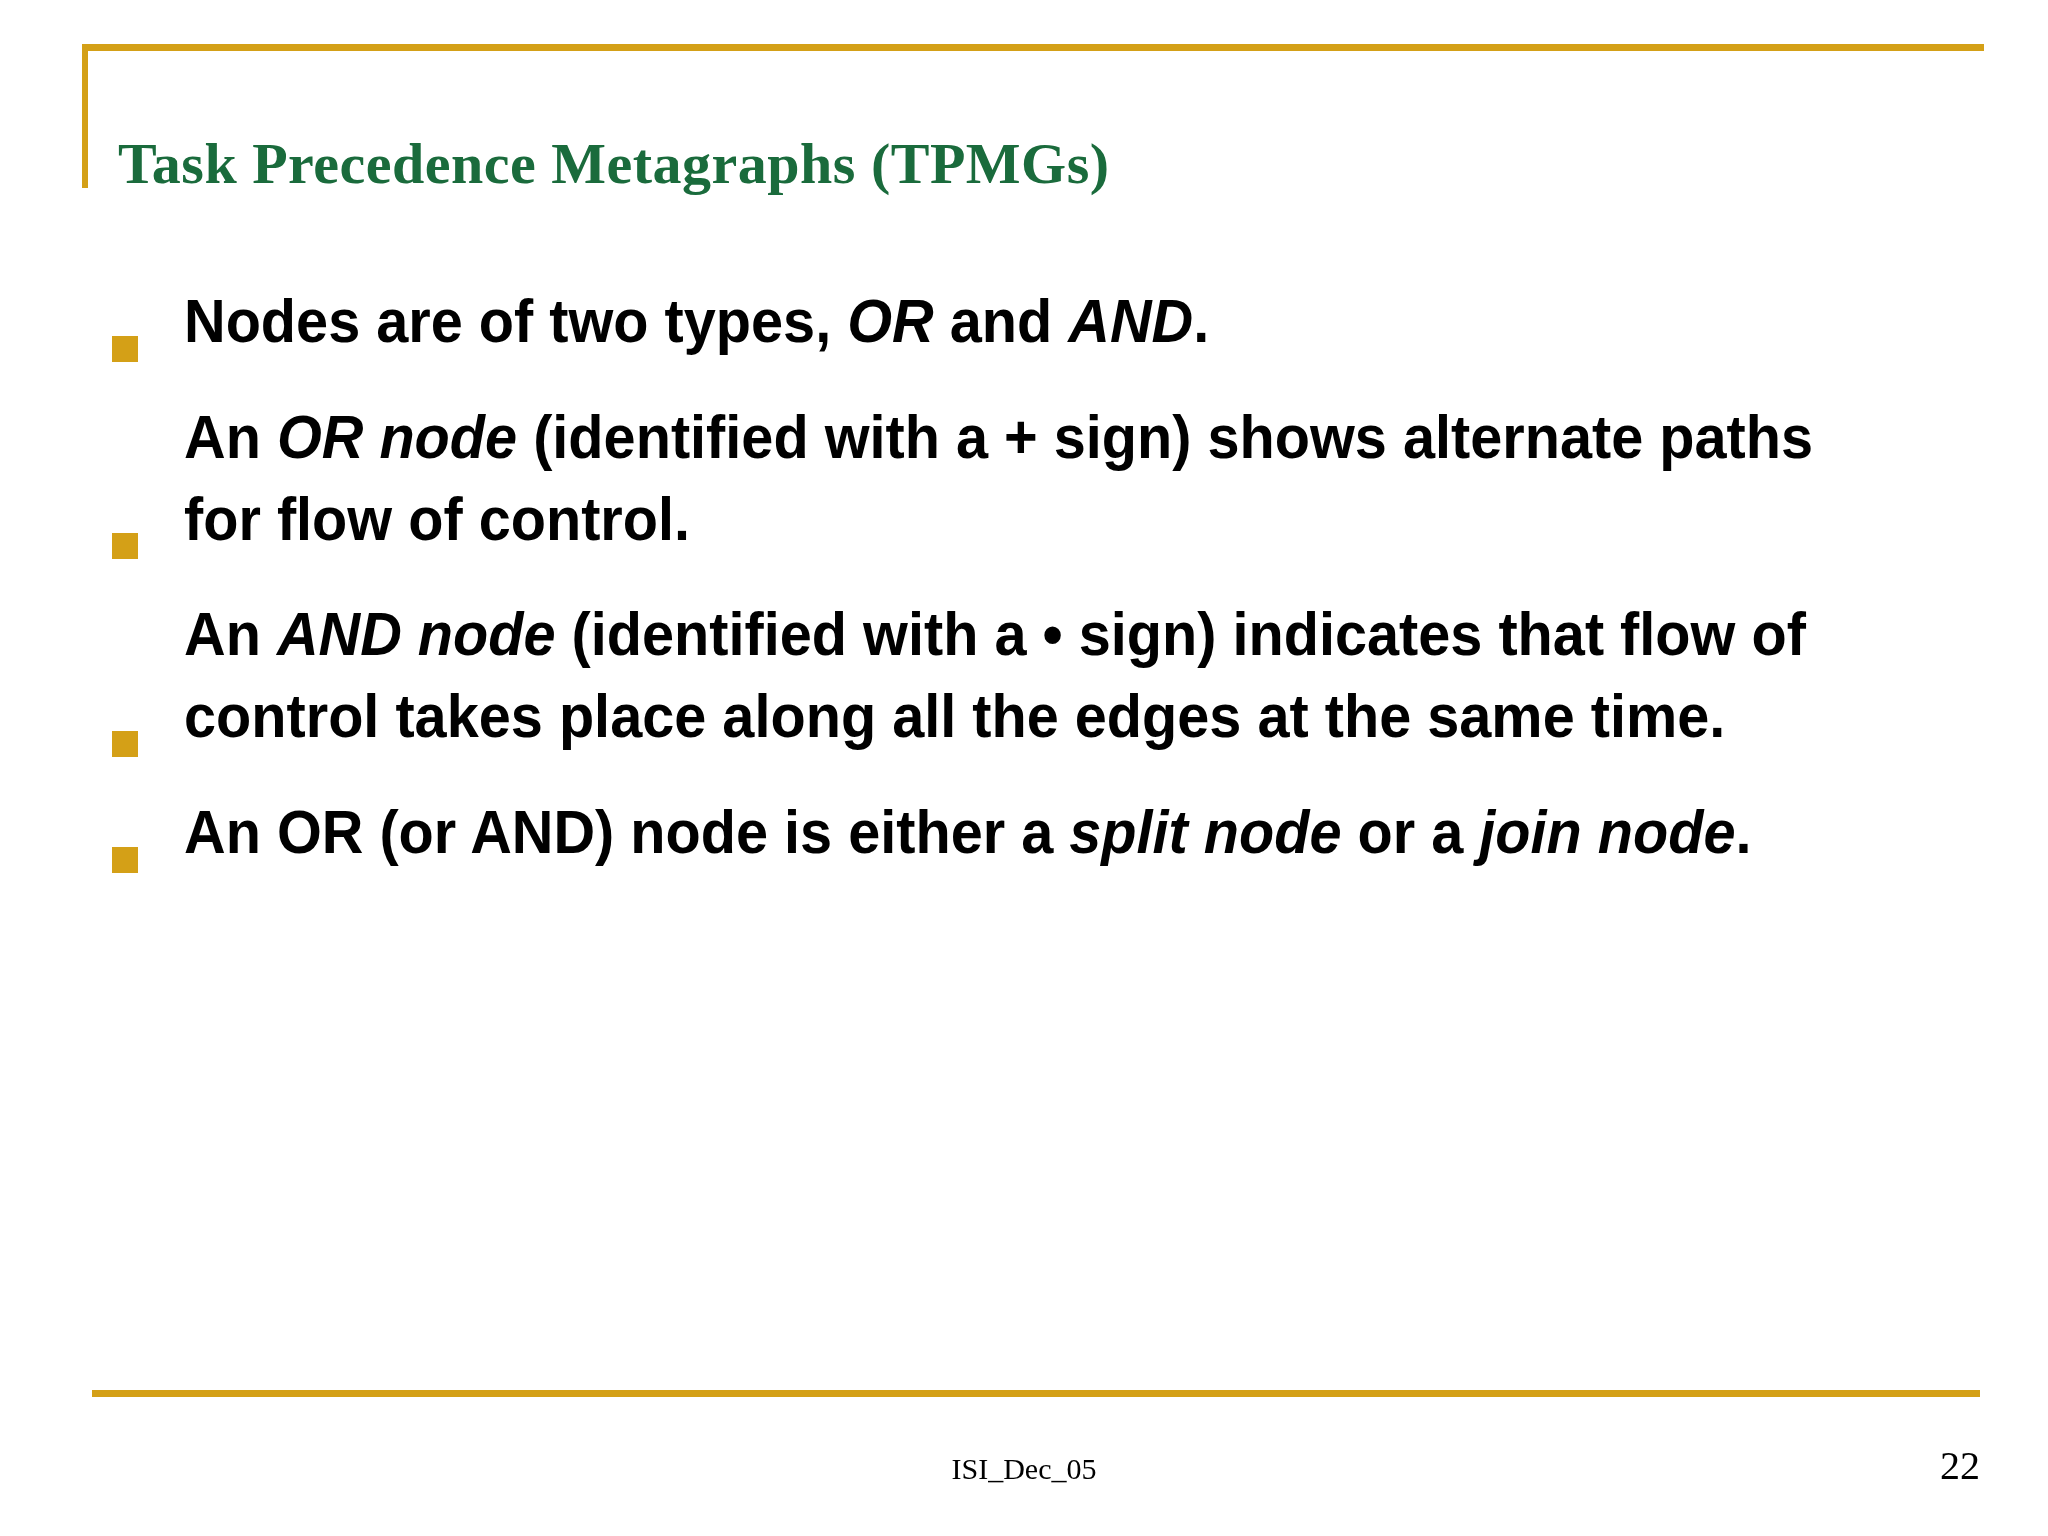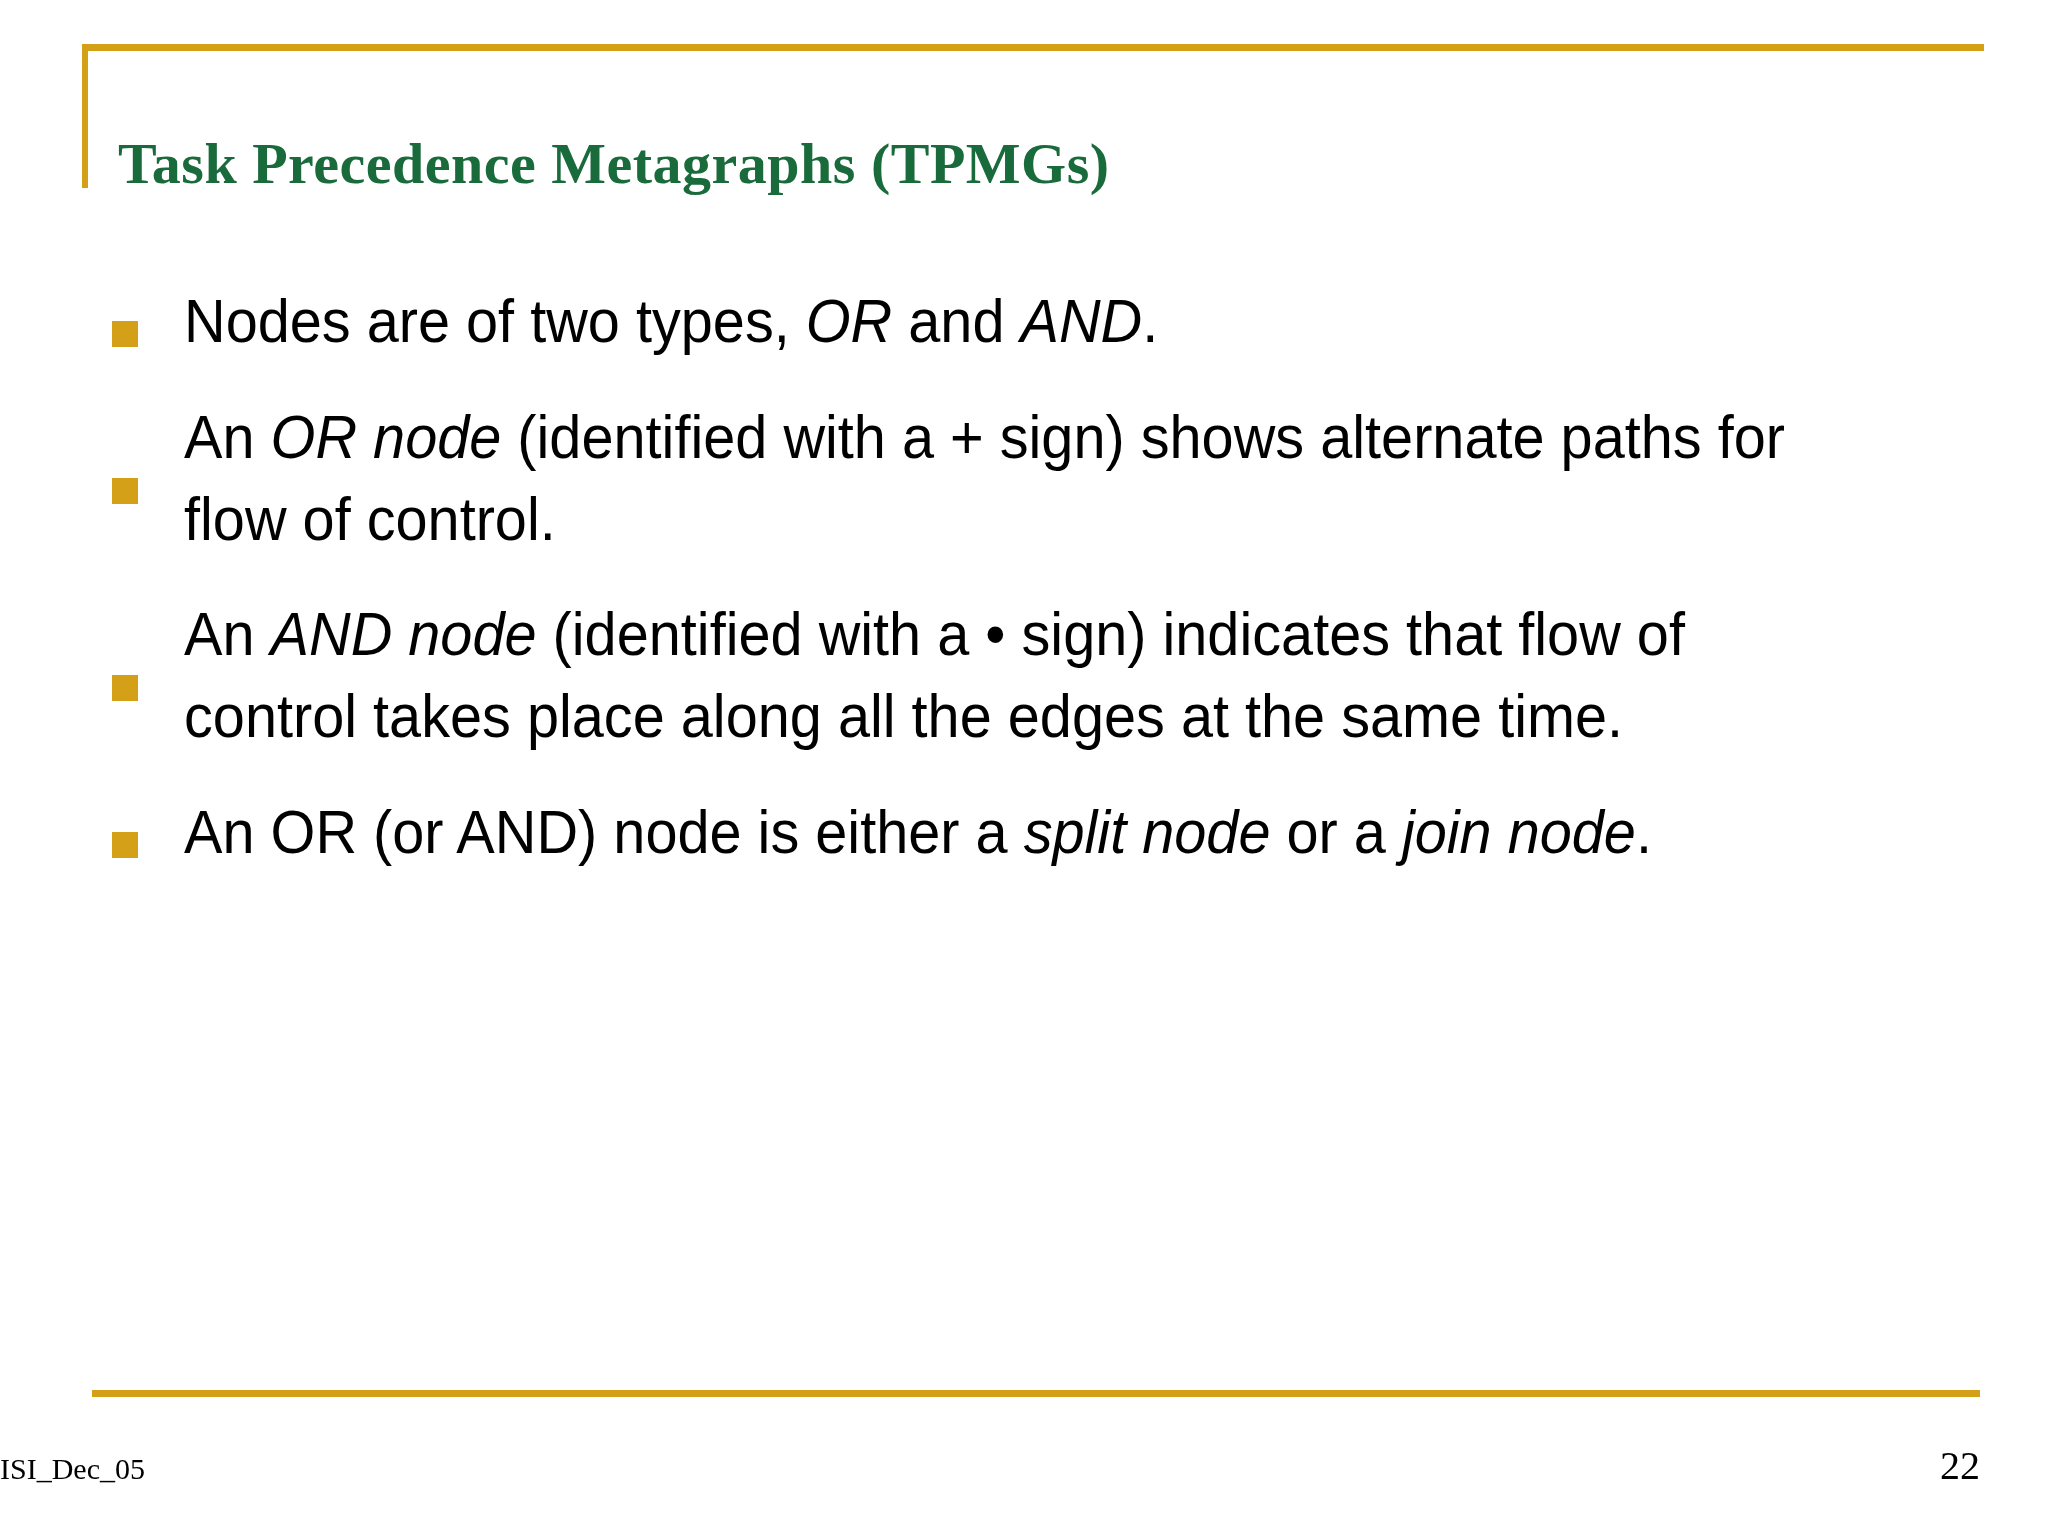--- a/index.html
+++ b/index.html
@@ -58,22 +58,23 @@
 
   
   .body {
     position: absolute;
     left: 112px;
     top: 280px;
     width: 1840px;
   }
   .bullet-row {
     display: flex;
-    align-items: center;
+    align-items: flex-end;
     margin-bottom: 34px;
+    font-weight: bold;
   }
   .bullet-marker {
     flex: 0 0 auto;
     width: 26px;
     height: 26px;
     background: #d4a017;
     margin-top: 26px;
     margin-right: 46px;
   }
   .bullet-text {
@@ -90,20 +91,21 @@
   .bullet-text i {
     font-style: italic;
   }
 
   
   .footer-center {
     position: absolute;
     left: 0;
     top: 1452px;
     width: 2048px;
+    text-align: center;
     color: #000000;
     font-family: "Liberation Serif", "DejaVu Serif", serif;
     font-size: 30px;
   }
   .footer-page {
     position: absolute;
     right: 68px;
     top: 1442px;
     color: #000000;
     font-family: "Liberation Serif", "DejaVu Serif", serif;

